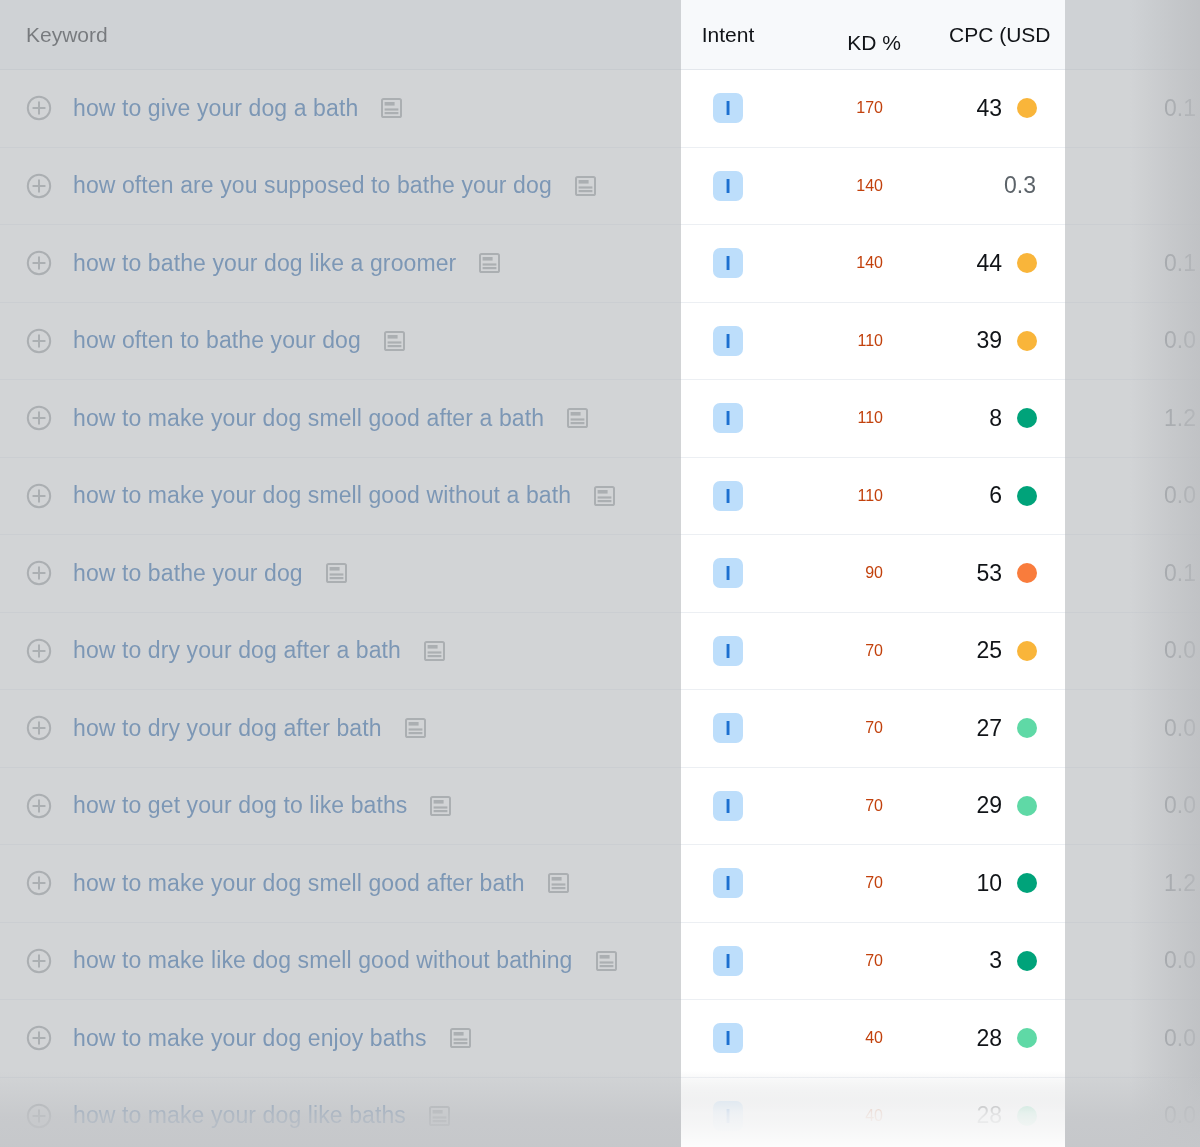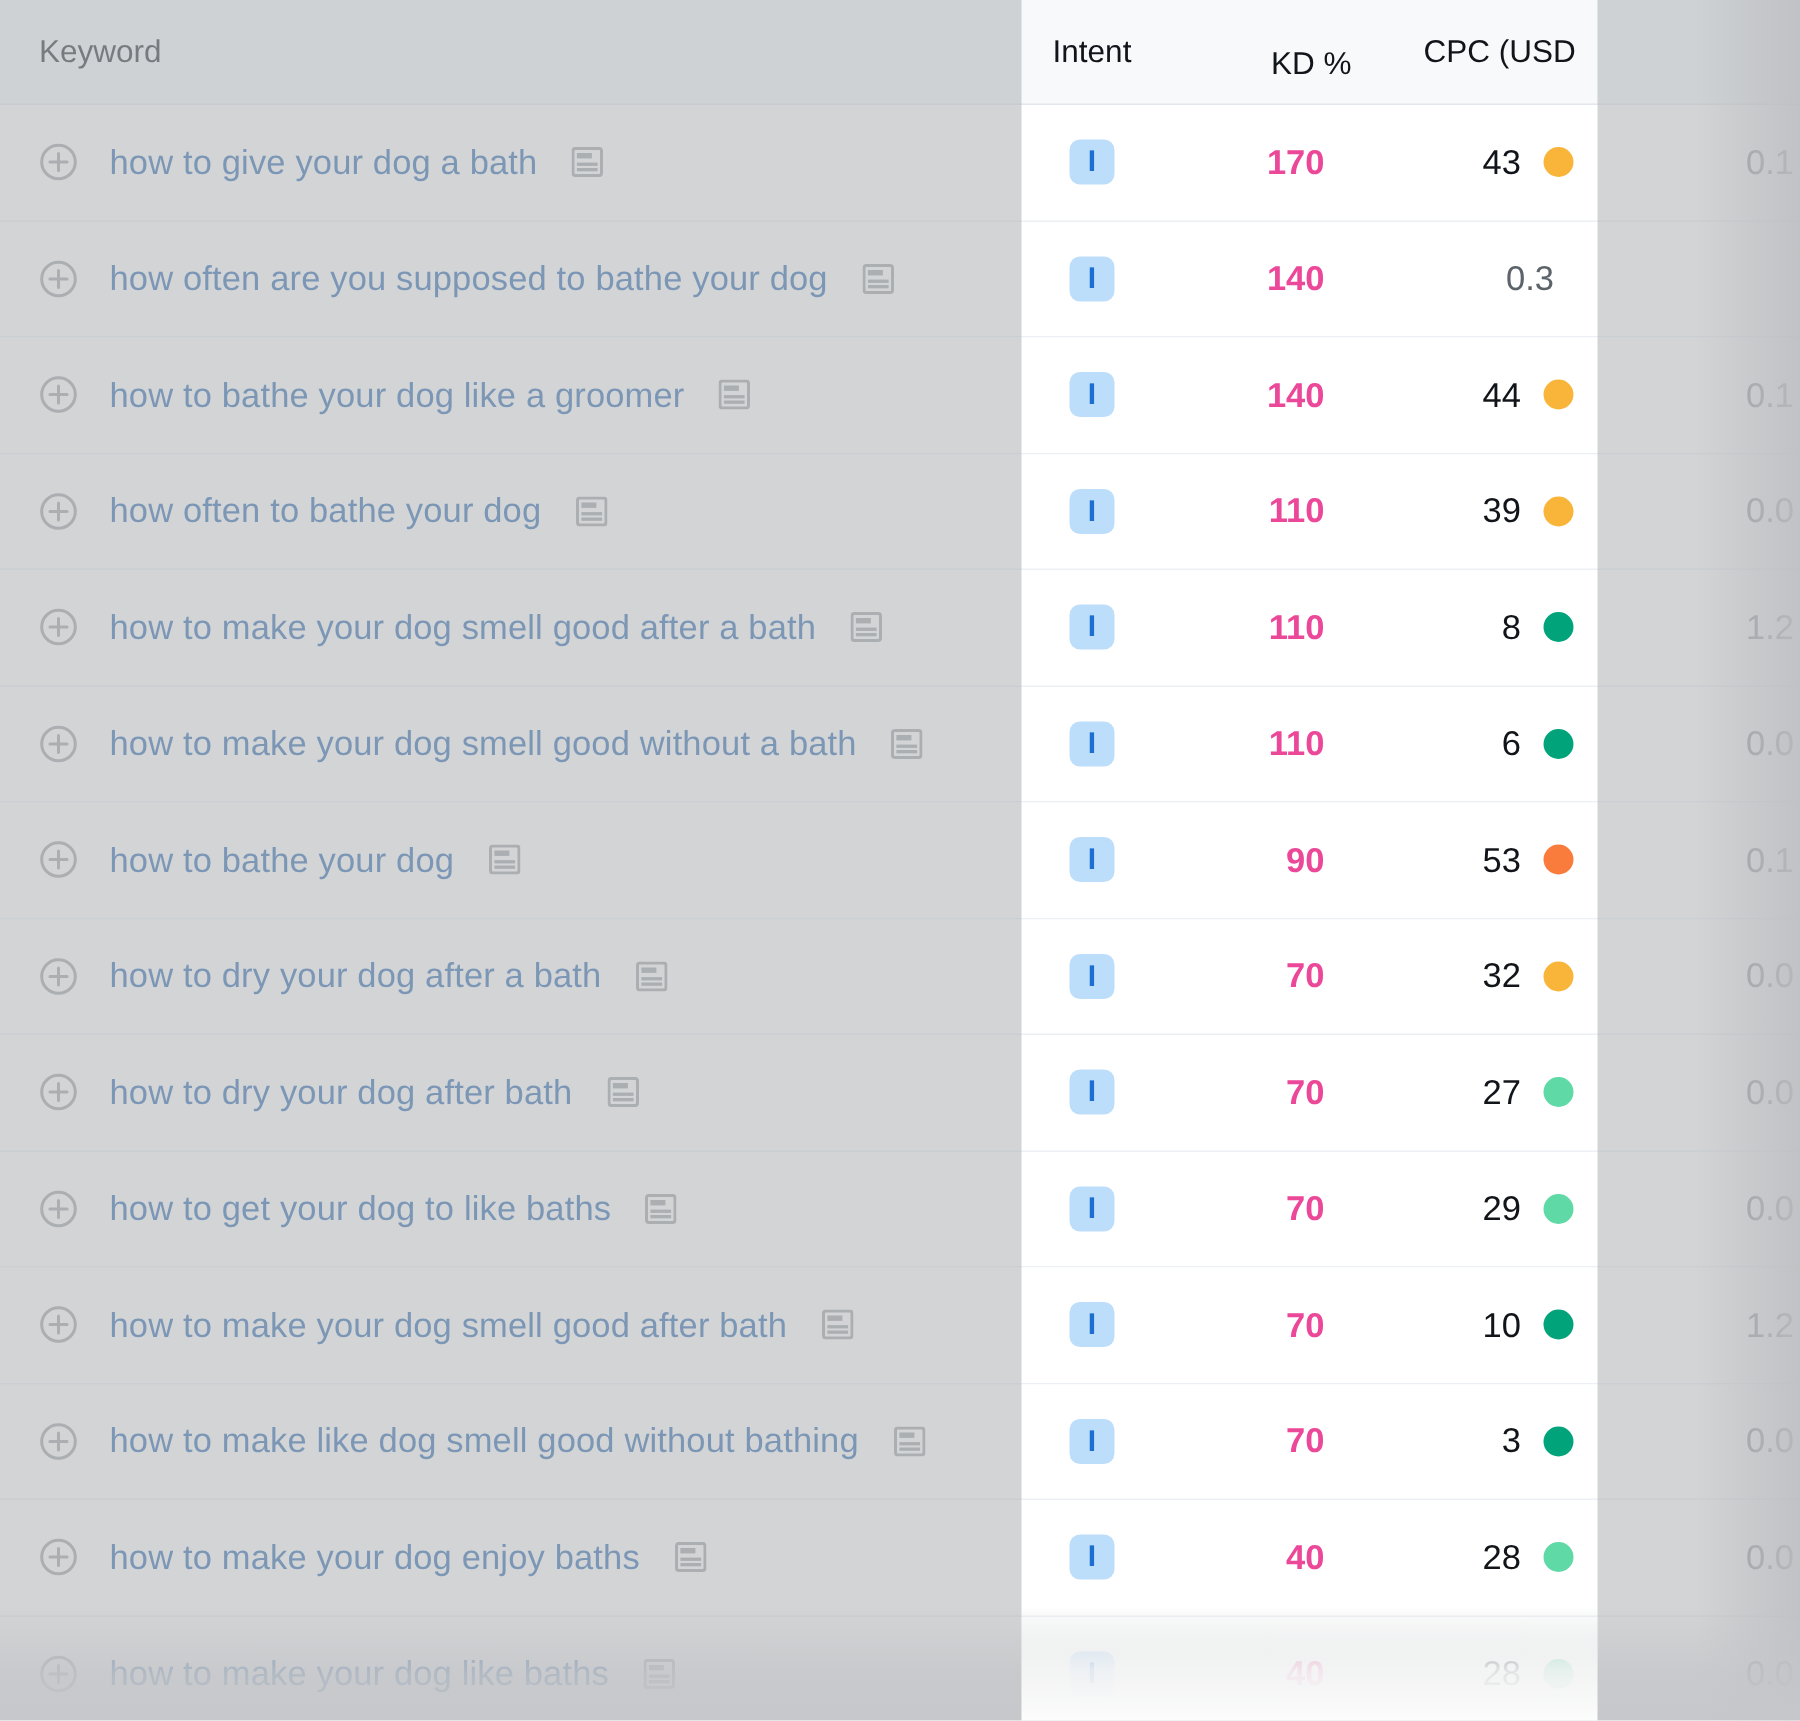--- a/index.html
+++ b/index.html
@@ -20,21 +20,21 @@
   .head{height:70px;background:#f7f9fb;border-bottom:1px solid #e3e7ec;}
   .head .cell{display:flex;align-items:center;font-size:21px;color:#111418;font-weight:400;}
 
   .brow{height:77.5px;border-bottom:1px solid #eceff3;background:#ffffff;}
   .brow .cell{display:flex;align-items:center;}
 
   
   .c-kw   {width:681px;box-sizing:border-box;padding-left:26px;padding-right:4px;}
   .c-int  {width:94px;box-sizing:border-box;justify-content:center;}
   .c-vol  {width:130px;box-sizing:border-box;justify-content:flex-end;padding-right:22px;}
-  .c-kd   {width:160px;box-sizing:border-box;justify-content:flex-end;padding-right:16px;}
+  .c-kd   {width:160px;box-sizing:border-box;justify-content:flex-end;padding-right:28px;}
   .c-cpc  {width:135px;box-sizing:border-box;justify-content:flex-end;padding-right:4px;}
 
   .head .c-int{justify-content:center;}
   .head .c-vol{background:#e6eaef;justify-content:center;gap:10px;}
   .head .c-kd{justify-content:flex-end;padding-right:34px;margin-top:16px;}
   .head .c-cpc{justify-content:flex-start;padding-left:14px;white-space:nowrap;}
   .head .c-kw{padding-left:26px;}
 
   
   .kw-wrap{display:flex;align-items:center;gap:21px;min-width:0;}
@@ -42,21 +42,21 @@
   .kw-text{font-size:23px;color:#1f5fa9;white-space:nowrap;letter-spacing:0.1px;}
   .serp-ico{flex:0 0 auto;width:21px;height:20px;display:block;margin-left:2px;}
 
   
   .intent{
     width:30px;height:30px;border-radius:7px;background:#bddefb;
     display:flex;align-items:center;justify-content:center;
     font-size:20px;font-weight:700;color:#1c6fd0;line-height:1;
   }
 
-  .num{font-size:23px;color:#ec4899;font-variant-numeric:tabular-nums;font-weight:bold;}
+  .num{font-size:16px;color:#c2410c;font-variant-numeric:tabular-nums;}
   .kd-num{font-size:23px;color:#111418;font-variant-numeric:tabular-nums;}
   .kd-wrap{display:flex;align-items:center;gap:15px;}
   .dot{width:20px;height:20px;border-radius:50%;display:block;}
   .cpc-num{font-size:23px;color:#5c6369;font-variant-numeric:tabular-nums;white-space:nowrap;}
 
   
   .sorticon{display:block;width:24px;height:17px;}
 
   
   .dim{position:absolute;top:0;bottom:0;background:#b7babd;opacity:.62;pointer-events:none;}
@@ -368,21 +368,21 @@
             </span>
           </div>
           <div class="cell c-int">
             <span class="intent">I</span>
           </div>
           <div class="cell c-vol">
             <span class="num">70</span>
           </div>
           <div class="cell c-kd">
             <span class="kd-wrap">
-              <span class="kd-num">32</span>
+              <span class="kd-num">25</span>
               <span class="dot" style="background:#f9b53a"></span>
             </span>
           </div>
           <div class="cell c-cpc">
             <span class="cpc-num">0.0</span>
           </div>
         </div>
         <div class="row brow">
           <div class="cell c-kw">
             <span class="kw-wrap">

